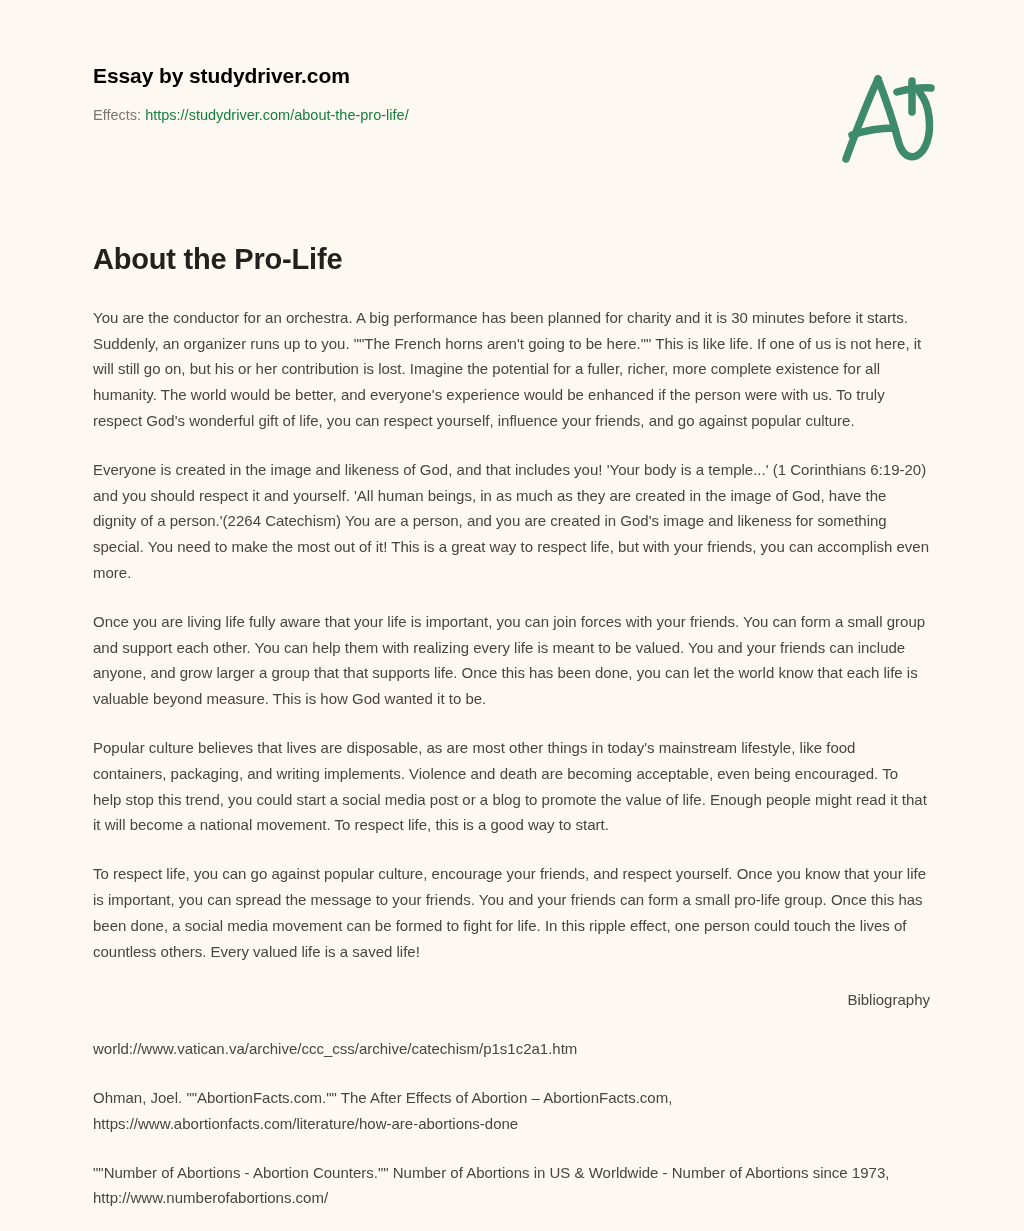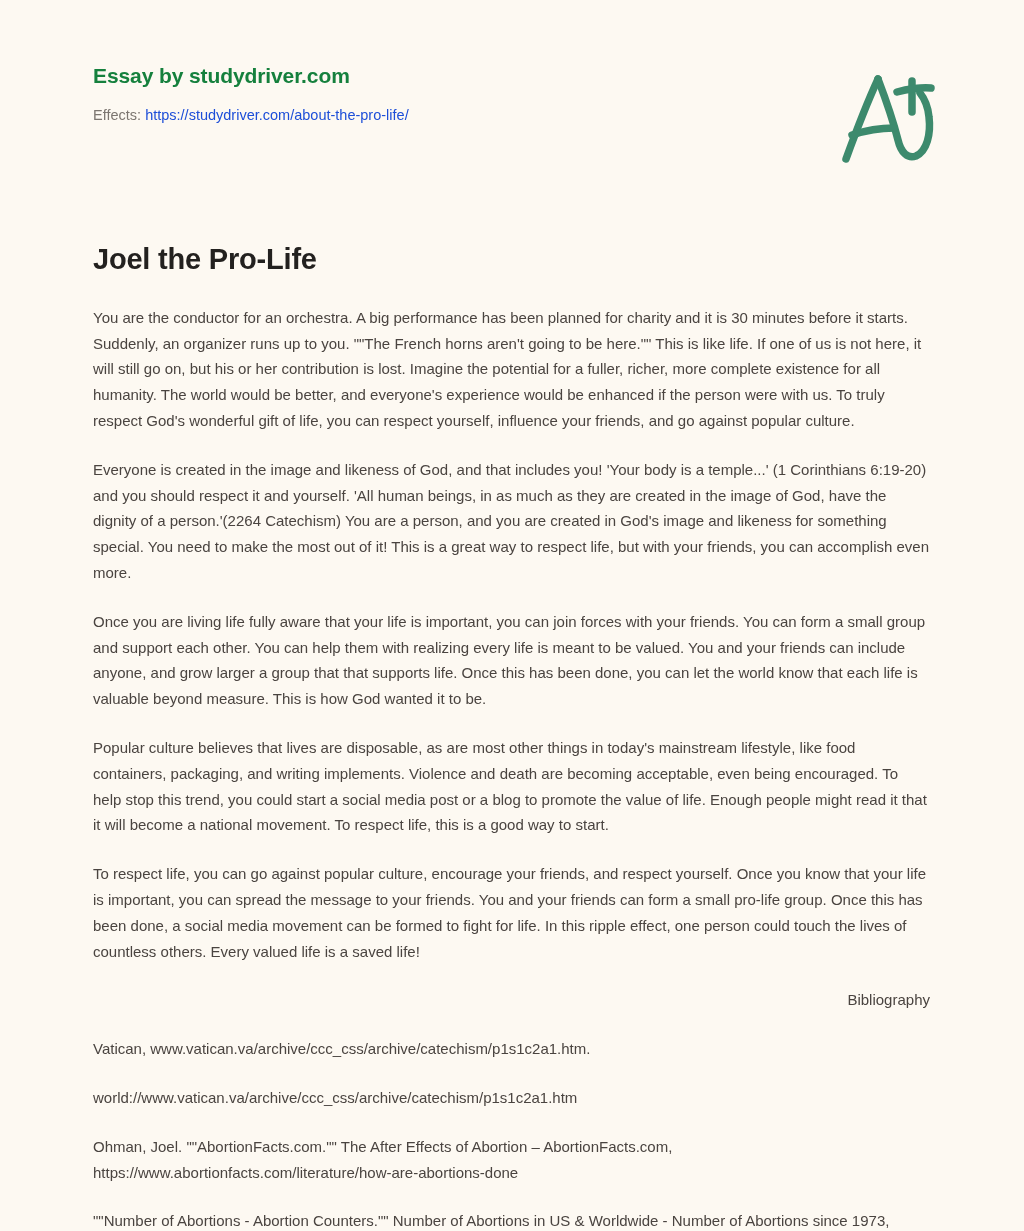--- a/index.html
+++ b/index.html
@@ -27,38 +27,38 @@
   .header {
     position: relative;
     padding: 62px 94px 0 93px;
     height: 170px;
     box-sizing: border-box;
   }
 
   .brand-line {
     font-size: 21px;
     font-weight: bold;
-    color: #15803d;
+    color: #000000;
     letter-spacing: -0.1px;
     line-height: 1.3;
   }
 
   .source-line {
     margin-top: 17px;
     font-size: 14.5px;
     line-height: 1.3;
     color: #7c7670;
   }
 
   .source-label {
     color: #7c7670;
   }
 
   .source-url {
-    color: #1d4ed8;
+    color: #15803d;
     text-decoration: none;
   }
 
   .logo {
     position: absolute;
     top: 62px;
     right: 84px;
     width: 106px;
     height: 104px;
   }
@@ -125,31 +125,30 @@
           <path d="M18 73 C 30 69, 46 66, 60 66"></path>
 
           <path d="M78 19 L 78 50"></path>
 
           <path d="M63 30 C 73 27, 88 25, 97 26"></path>
         </g>
       </svg>
     </div>
   </div>
 
-  <h1 class="doc-title">Joel the Pro-Life</h1>
+  <h1 class="doc-title">About the Pro-Life</h1>
 
   <div class="body-content">
     <p>You are the conductor for an orchestra. A big performance has been planned for charity and it is 30 minutes before it starts. Suddenly, an organizer runs up to you. ""The French horns aren't going to be here."" This is like life. If one of us is not here, it will still go on, but his or her contribution is lost. Imagine the potential for a fuller, richer, more complete existence for all humanity. The world would be better, and everyone's experience would be enhanced if the person were with us. To truly respect God's wonderful gift of life, you can respect yourself, influence your friends, and go against popular culture.</p>
     <p>Everyone is created in the image and likeness of God, and that includes you! 'Your body is a temple...' (1 Corinthians 6:19-20) and you should respect it and yourself. 'All human beings, in as much as they are created in the image of God, have the dignity of a person.'(2264 Catechism) You are a person, and you are created in God's image and likeness for something special. You need to make the most out of it! This is a great way to respect life, but with your friends, you can accomplish even more.</p>
     <p>Once you are living life fully aware that your life is important, you can join forces with your friends. You can form a small group and support each other. You can help them with realizing every life is meant to be valued. You and your friends can include anyone, and grow larger a group that that supports life. Once this has been done, you can let the world know that each life is valuable beyond measure. This is how God wanted it to be.</p>
     <p>Popular culture believes that lives are disposable, as are most other things in today's mainstream lifestyle, like food containers, packaging, and writing implements. Violence and death are becoming acceptable, even being encouraged. To help stop this trend, you could start a social media post or a blog to promote the value of life. Enough people might read it that it will become a national movement. To respect life, this is a good way to start.</p>
     <p>To respect life, you can go against popular culture, encourage your friends, and respect yourself. Once you know that your life is important, you can spread the message to your friends. You and your friends can form a small pro-life group. Once this has been done, a social media movement can be formed to fight for life. In this ripple effect, one person could touch the lives of countless others. Every valued life is a saved life!</p>
 
     <p class="bib-heading">Bibliography</p>
 
-    <p class="bib-entry">Vatican, www.vatican.va/archive/ccc_css/archive/catechism/p1s1c2a1.htm.</p>
     <p class="bib-entry">world://www.vatican.va/archive/ccc_css/archive/catechism/p1s1c2a1.htm</p>
     <p class="bib-entry">Ohman, Joel. ""AbortionFacts.com."" The After Effects of Abortion – AbortionFacts.com, https://www.abortionfacts.com/literature/how-are-abortions-done</p>
     <p class="bib-entry">""Number of Abortions - Abortion Counters."" Number of Abortions in US &amp; Worldwide - Number of Abortions since 1973, http://www.numberofabortions.com/</p>
 
   </div>
 
 </div>
 
 </body></html>

